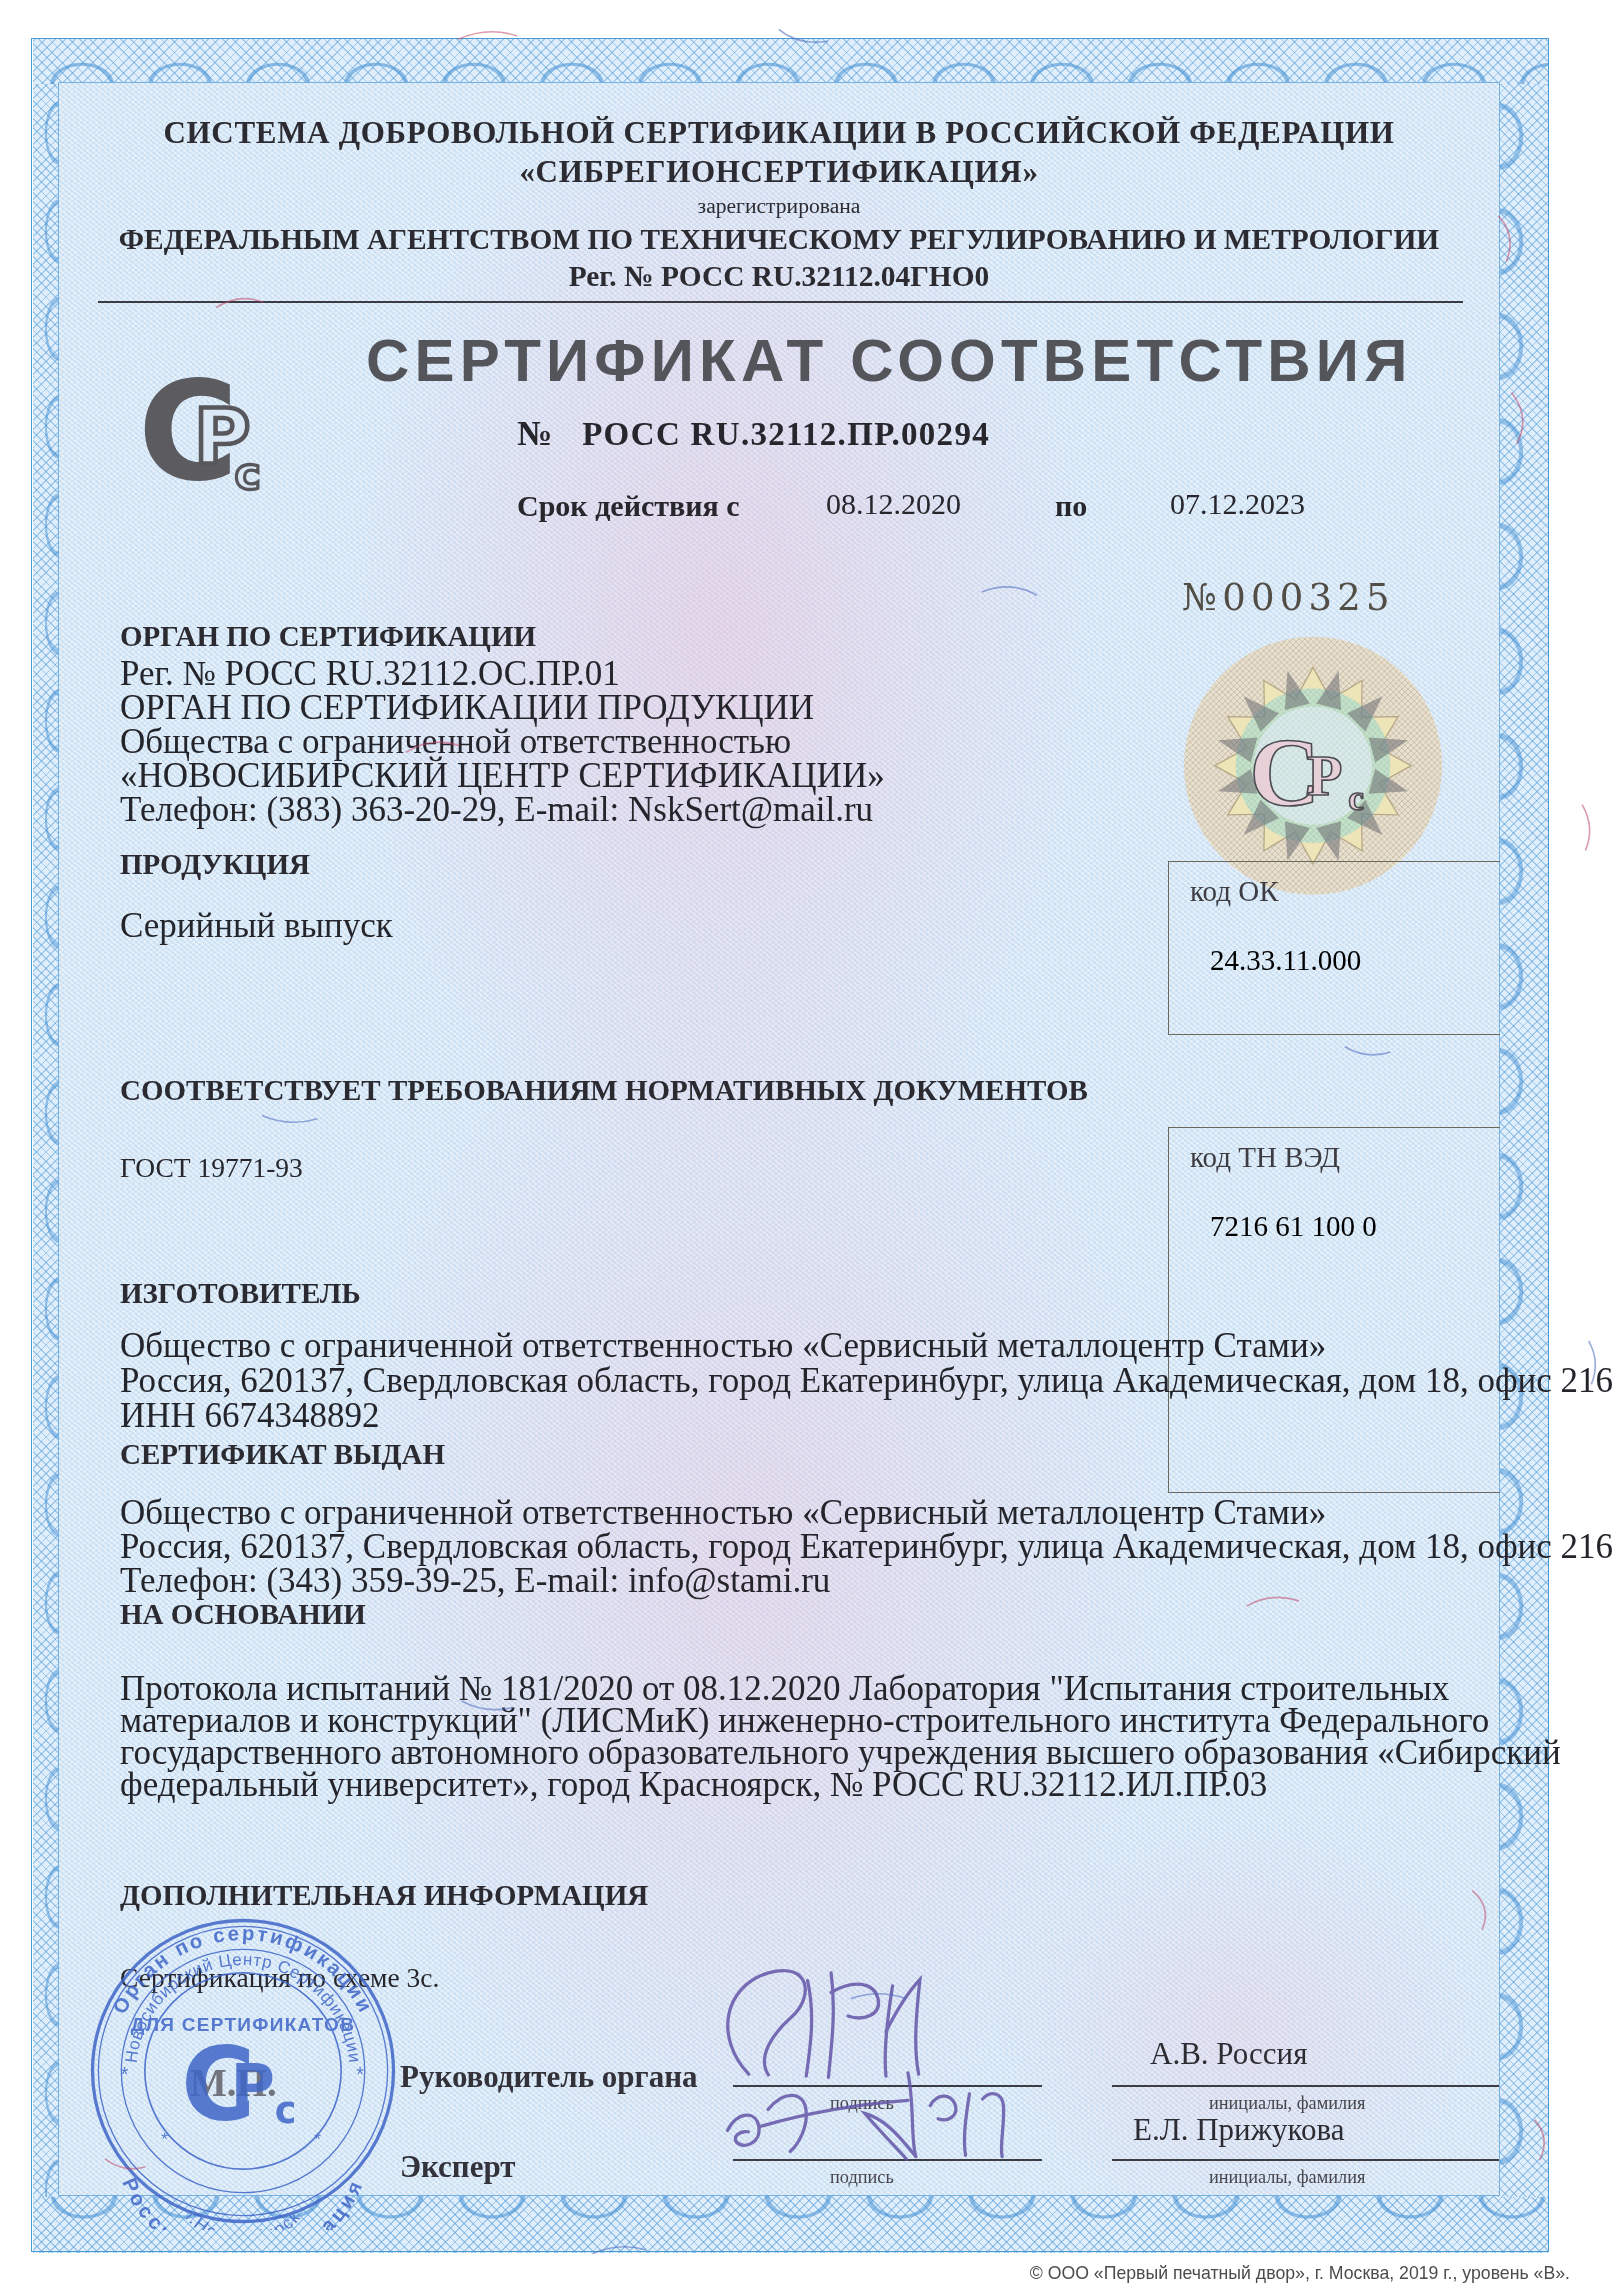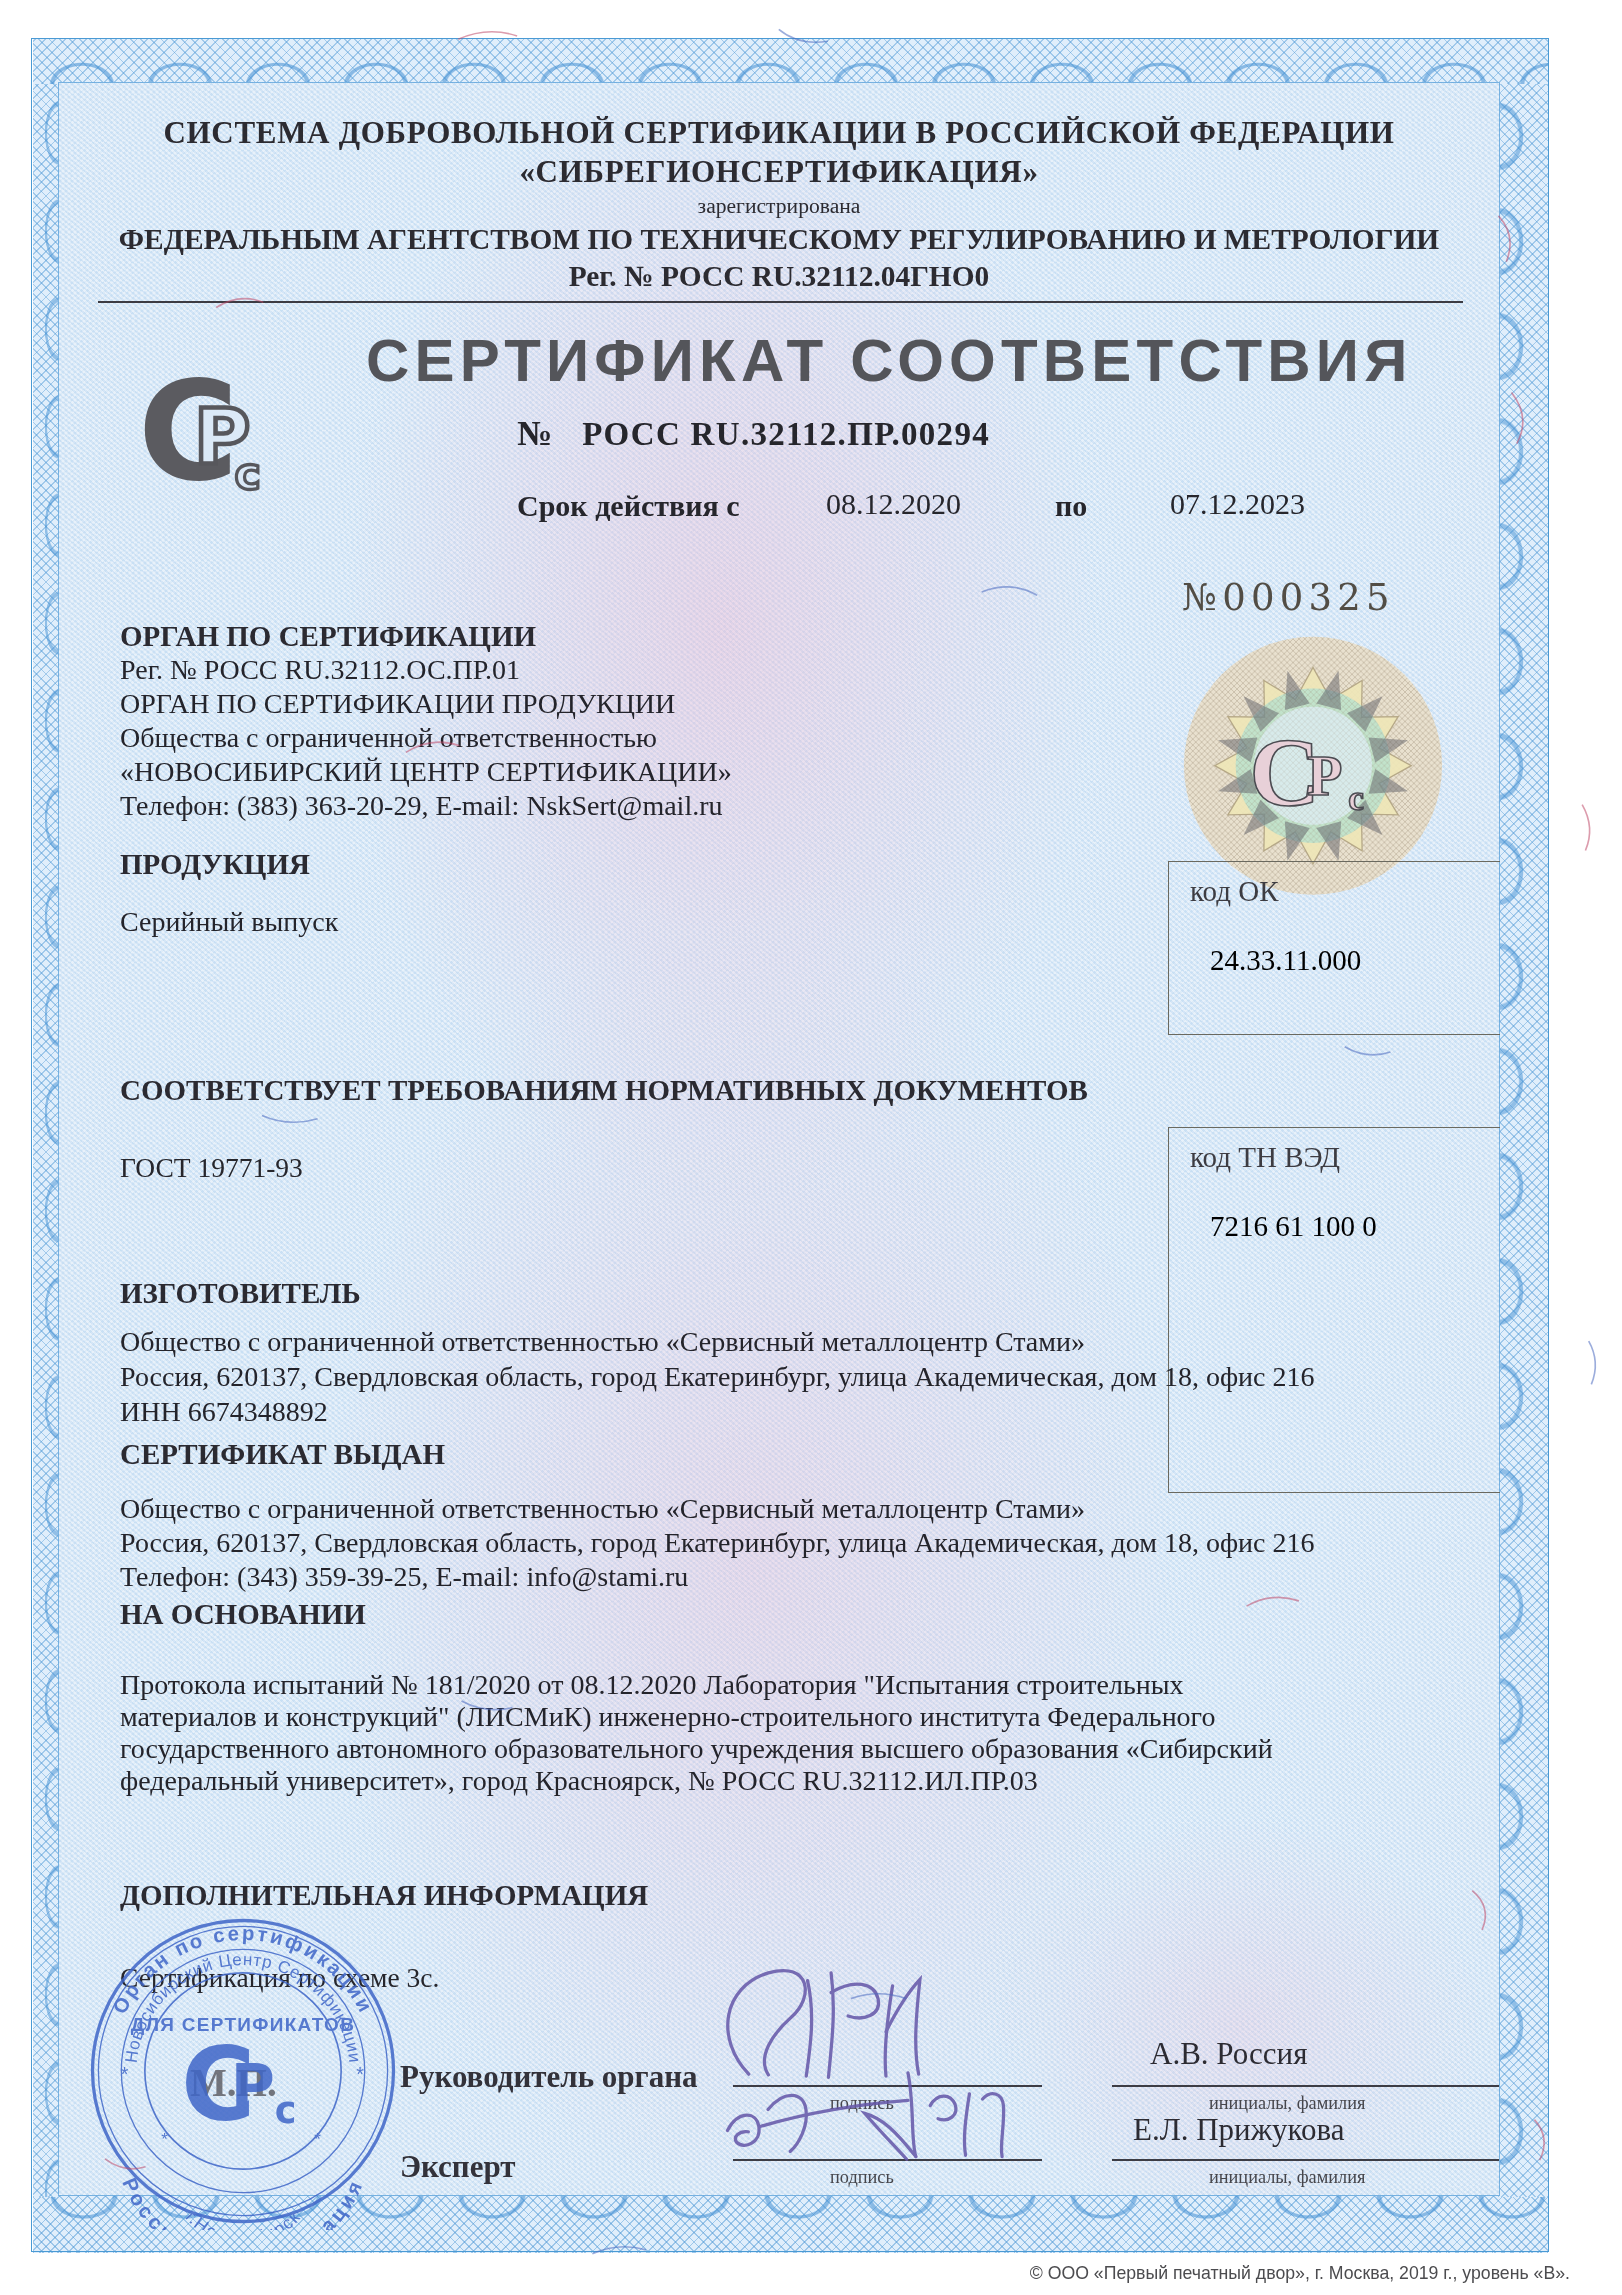--- a/index.html
+++ b/index.html
@@ -61,21 +61,21 @@
   #cert-number-label{font-size:35px;margin-right:30px;}
   #cert-number-value{font-size:33px;letter-spacing:1.3px;}
   .validity{top:489px;font-size:30px;white-space:nowrap;}
   #validity-label{left:517px;font-weight:bold;}
   #validity-from{left:826px;top:487px;}
   #validity-po{left:1055px;font-weight:bold;}
   #validity-to{left:1170px;top:487px;}
   #blank-number{left:1182px;top:576px;font-family:"DejaVu Serif",serif;font-size:37px;
      letter-spacing:5.2px;color:#524d45;}
   .section-heading{font-size:29px;font-weight:bold;color:#2b2a31;white-space:nowrap;}
-  .body-lines{font-size:28px;color:#24242b;white-space:nowrap;}
+  .body-lines{font-size:35px;color:#24242b;white-space:nowrap;}
   .body-lines div{height:34px;}
   #org-heading{left:120px;top:620px;}
   #org-lines{left:120px;top:654px;}
   #product-heading{left:120px;top:848px;}
   #product-lines{left:120px;top:906px;}
   #product-lines div{height:48px;}
   #conformity-heading{left:120px;top:1074px;}
   #conformity-standard{left:120px;top:1152px;font-size:27.5px;}
   #manufacturer-heading{left:120px;top:1277px;}
   #manufacturer-lines{left:120px;top:1326px;}

